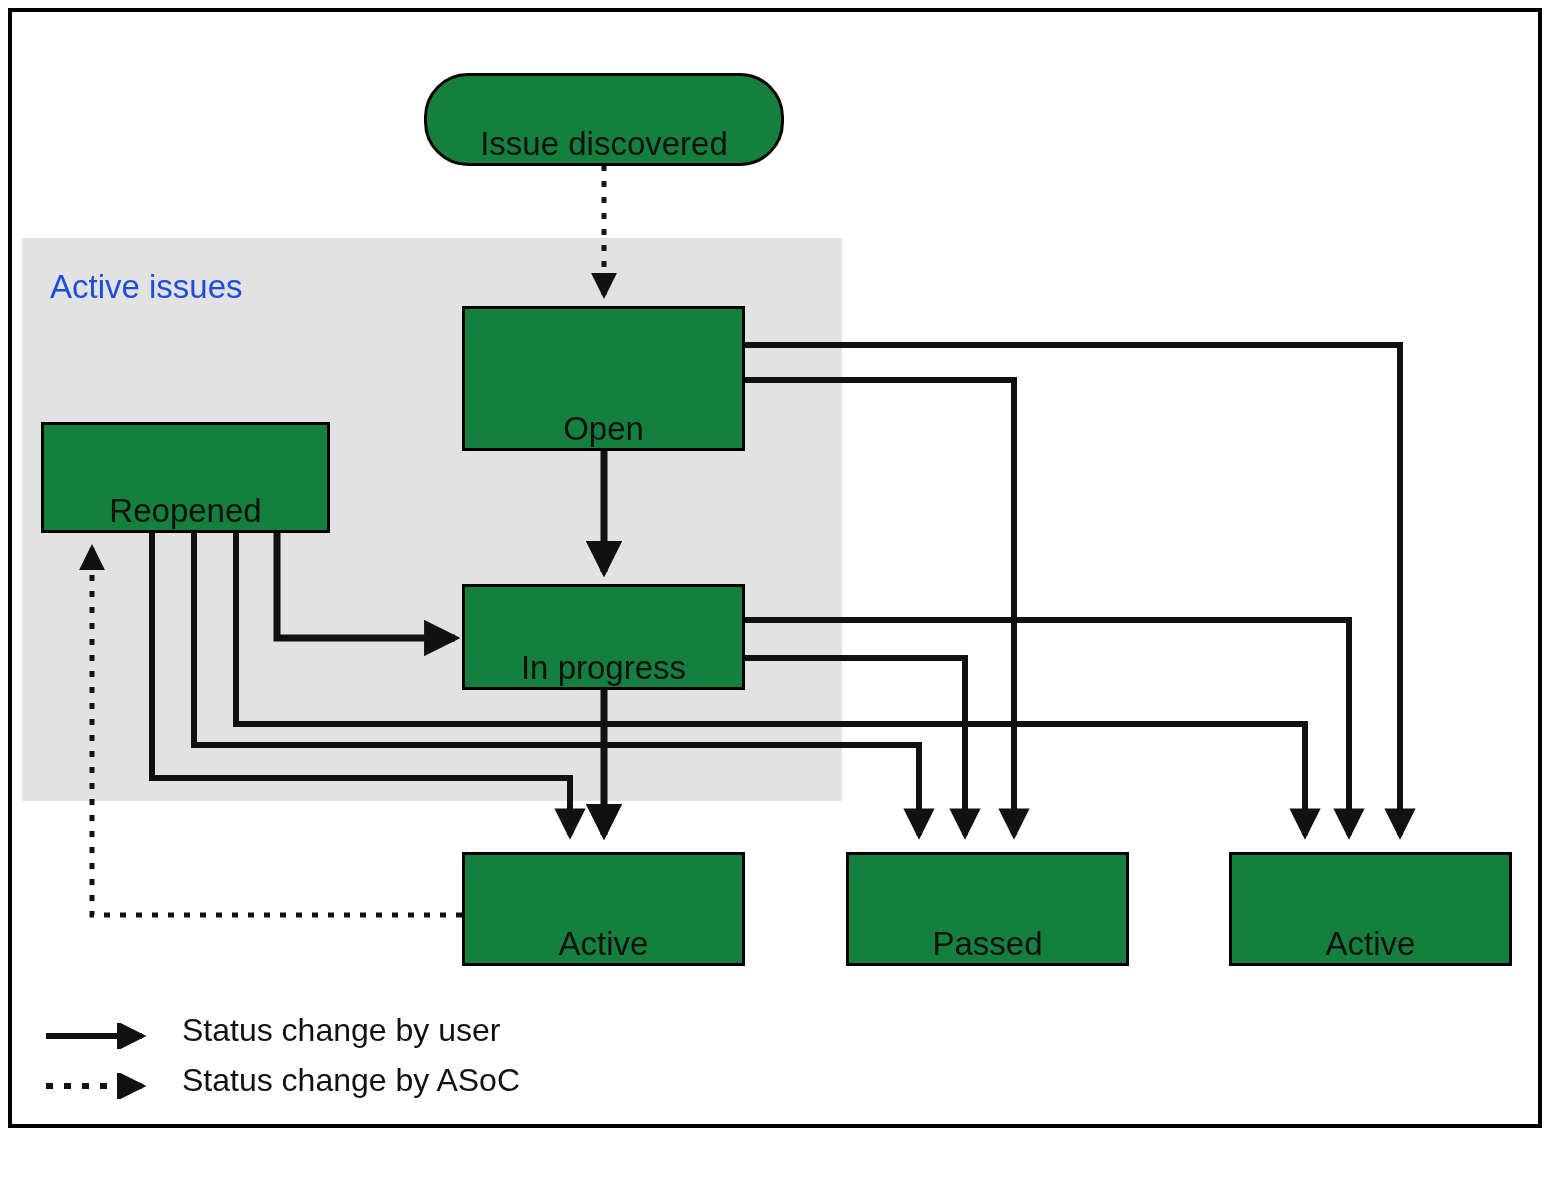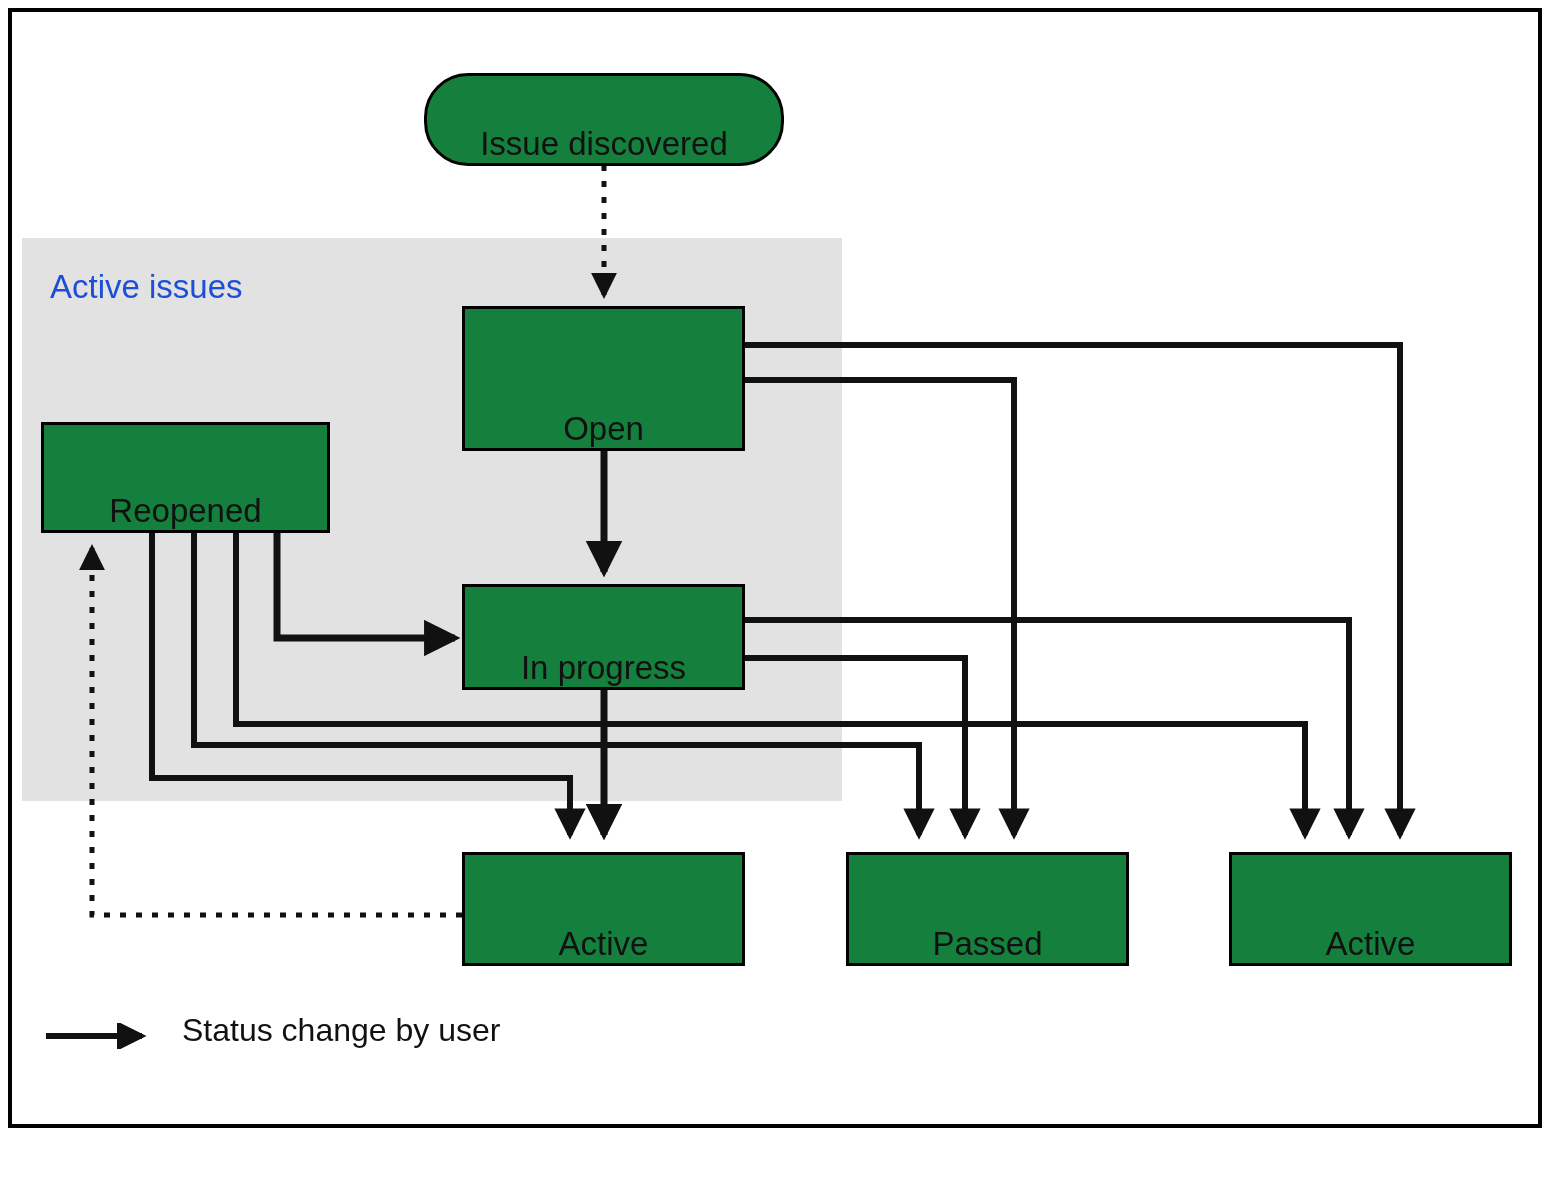--- a/index.html
+++ b/index.html
@@ -180,14 +180,25 @@
       <defs>
         <marker id="larrow1" viewBox="0 0 10 10" refX="8.5" refY="5" markerWidth="5" markerHeight="5" orient="auto-start-reverse">
           <path d="M 0 0 L 10 5 L 0 10 z" fill="#111111"></path>
         </marker>
       </defs>
       <path d="M 2 13 L 98 13" fill="none" stroke="#111111" stroke-width="6" marker-end="url(#larrow1)"></path>
     </svg>
     <span class="legend-text">Status change by user</span>
   </div>
 
+  <div class="legend-row" style="left:44px; top:1062px;">
+    <svg class="legend-sample" viewBox="0 0 120 26">
+      <defs>
+        <marker id="larrow2" viewBox="0 0 10 10" refX="8.5" refY="5" markerWidth="5" markerHeight="5" orient="auto-start-reverse">
+          <path d="M 0 0 L 10 5 L 0 10 z" fill="#111111"></path>
+        </marker>
+      </defs>
+      <path d="M 2 13 L 98 13" fill="none" stroke="#111111" stroke-width="6" stroke-dasharray="7 11" marker-end="url(#larrow2)"></path>
+    </svg>
+    <span class="legend-text">Status change by ASoC</span>
+  </div>
 
 </div>
 
 </body></html>

